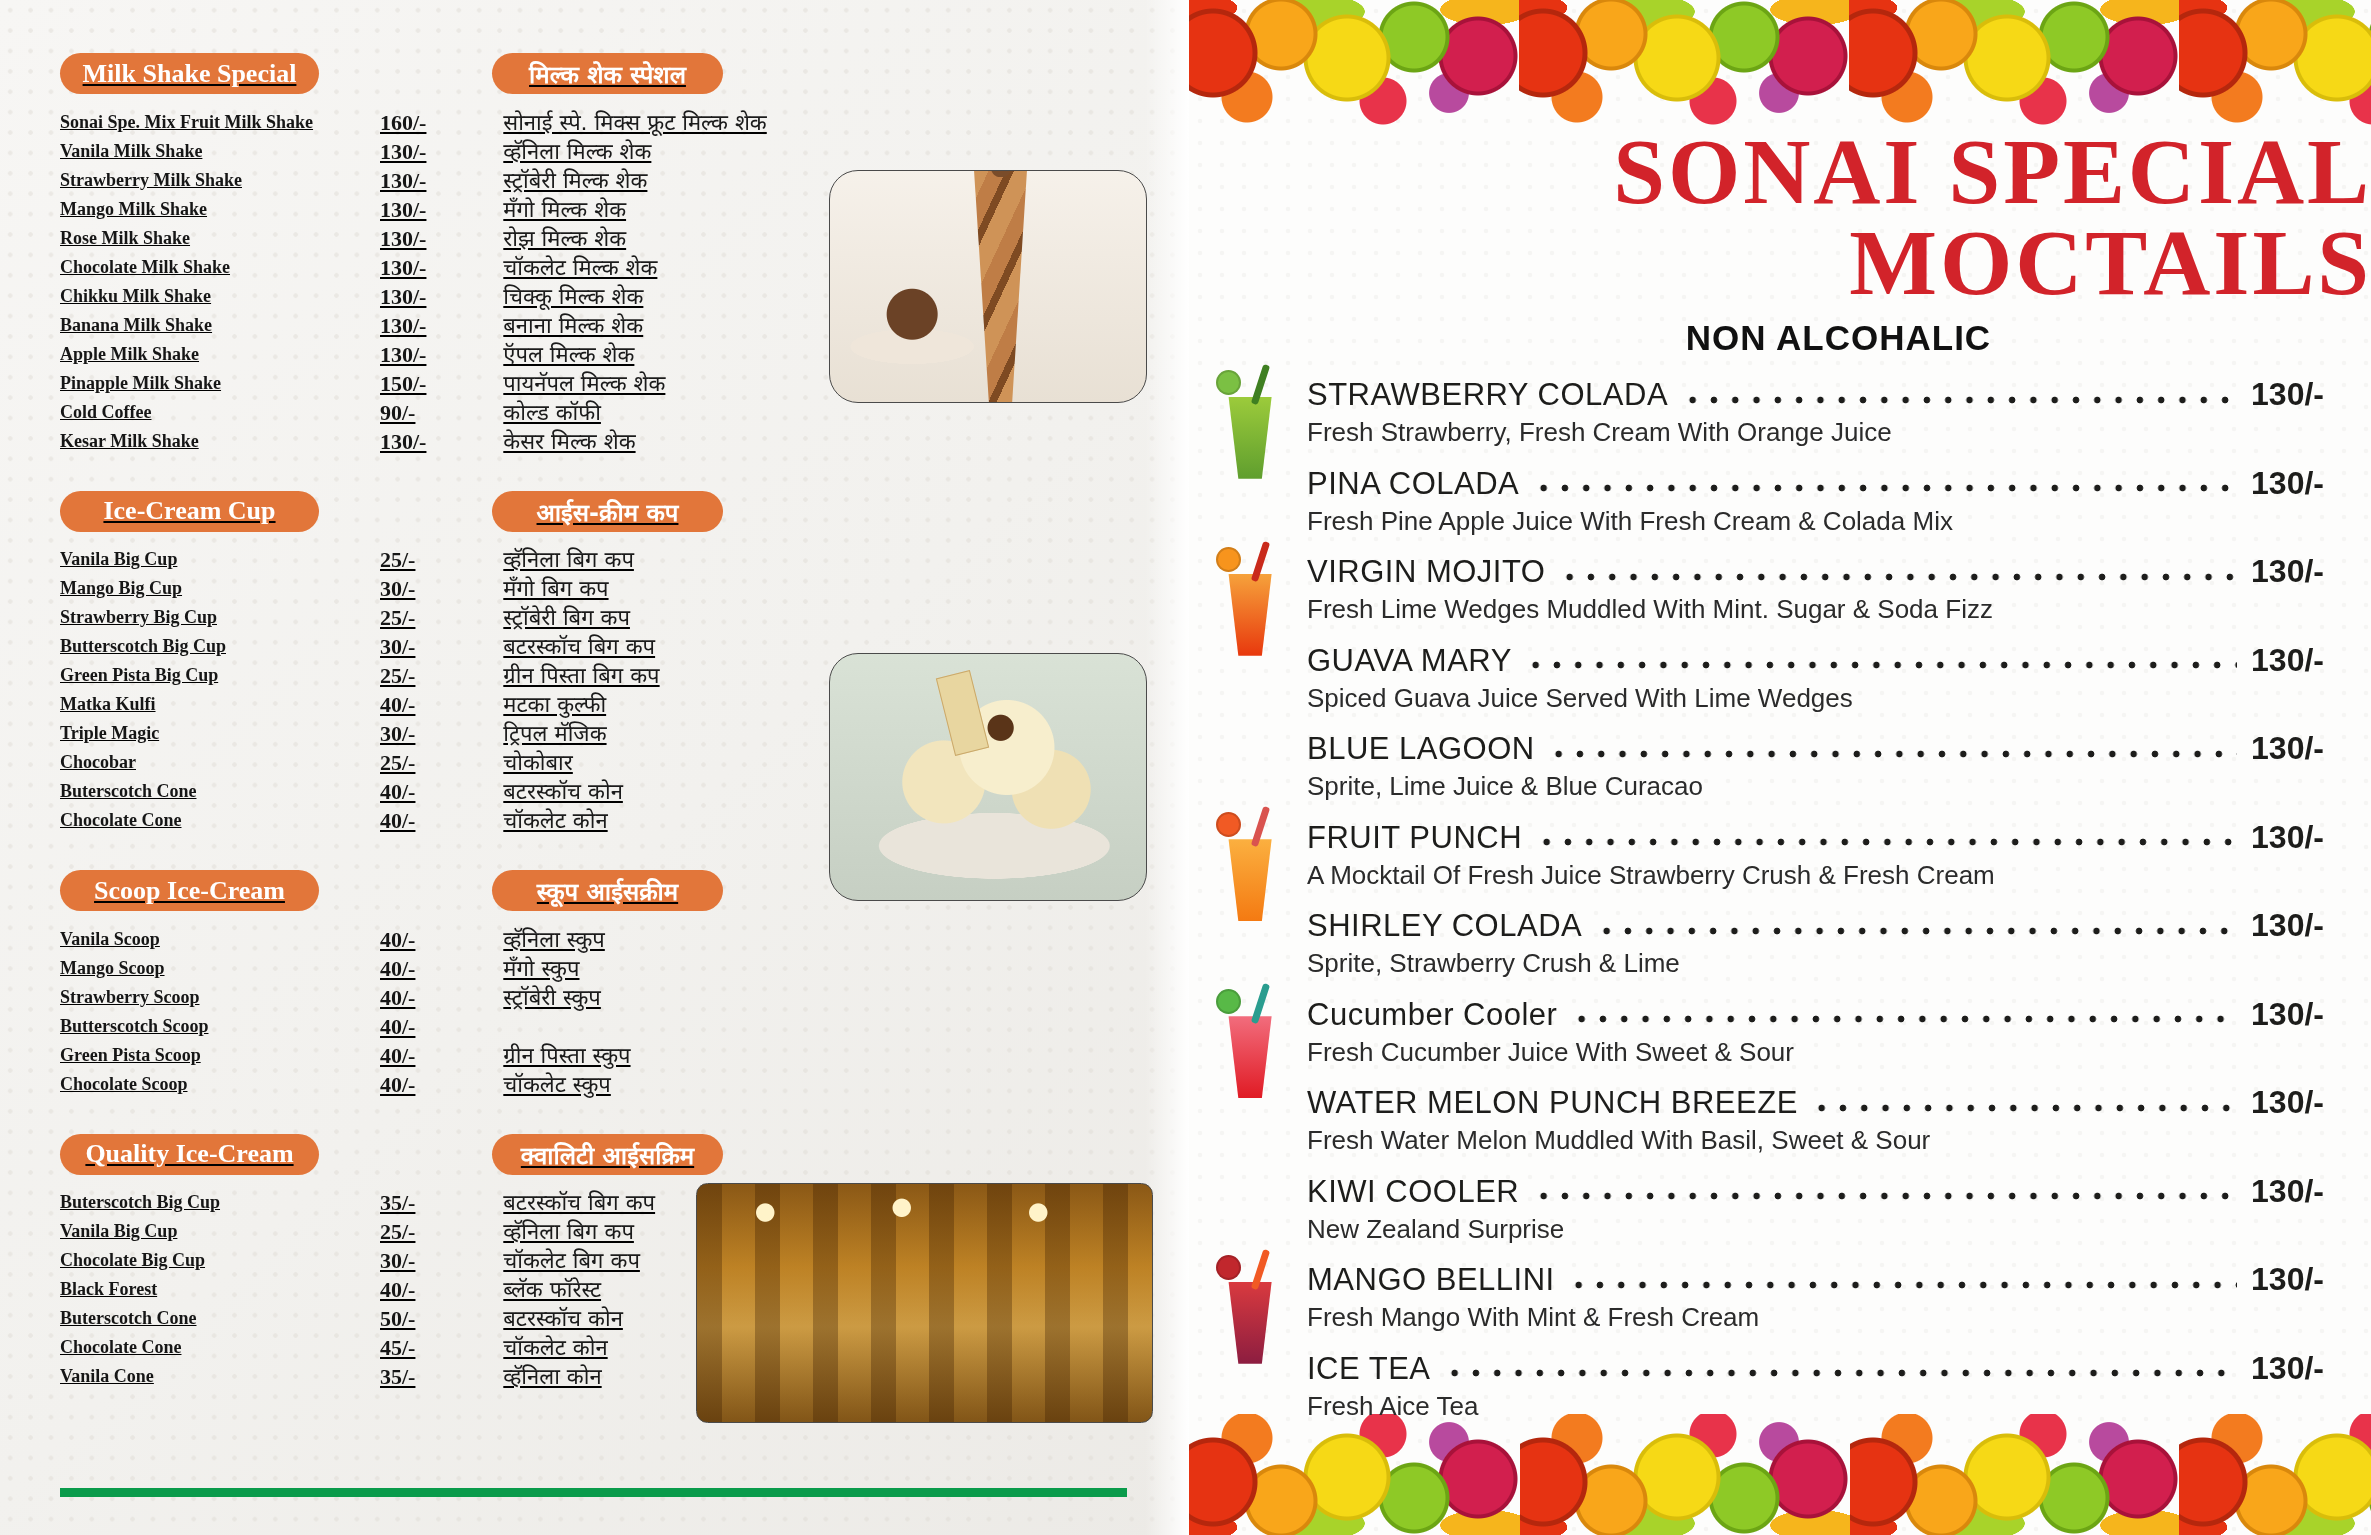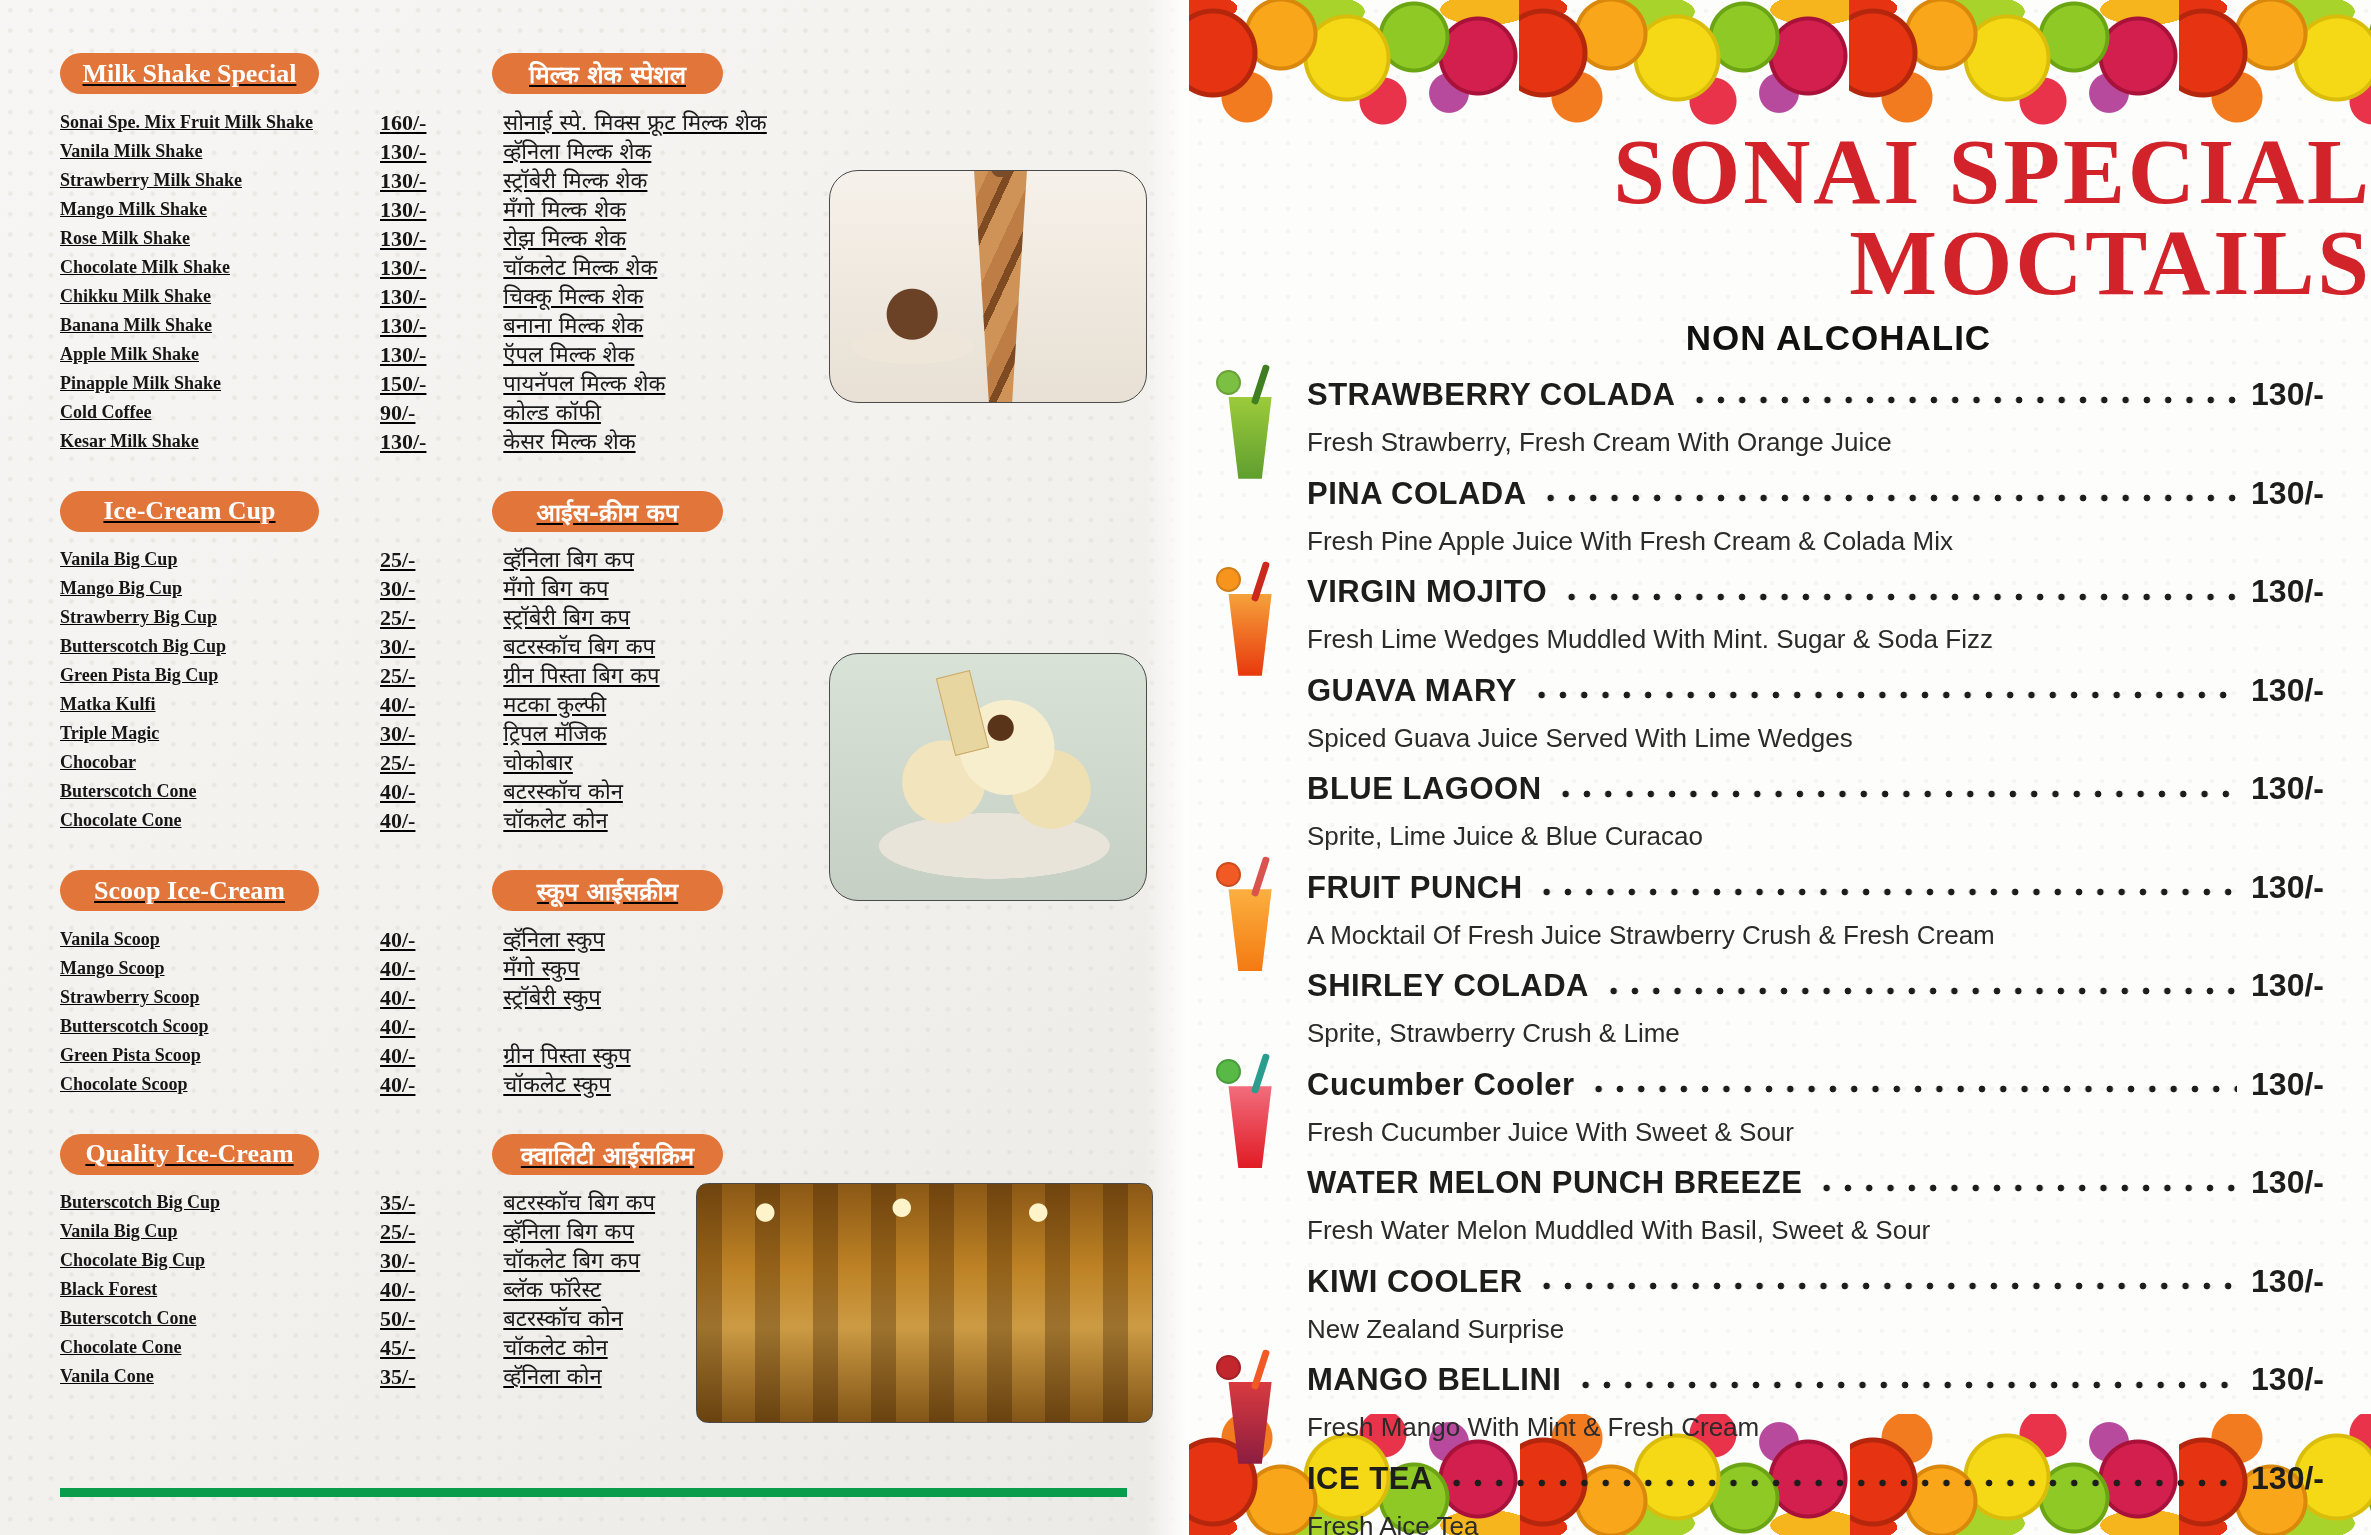--- a/index.html
+++ b/index.html
@@ -93,27 +93,27 @@
 
   .right-inner { position:relative; z-index:2; padding-top:126px; }
   .rp-head { padding-left:116px; text-align:center; }
   .rp-title { color:#d2232a; font-family:"Liberation Serif","DejaVu Serif",serif;
       font-weight:bold; font-size:93px; line-height:0.98; letter-spacing:2.9px;text-align:right; }
   .rp-sub { margin-top:9.7px; font-weight:bold; font-size:35px; letter-spacing:1px; color:#111; }
 
   .mock-list { margin:17.5px 48px 0 118px; }
   .mock-item { position:relative; margin-bottom:15.5px; }
   .mock-head { display:flex; align-items:center; }
-  .mock-name { font-weight:bold; font-size:31px; line-height:39px; color:#1d1d1b;
+  .mock-name { font-weight:normal; font-size:31px; line-height:39px; color:#1d1d1b;
       letter-spacing:0.5px; white-space:nowrap; }
   .mock-dots { flex:1; height:7.8px; margin:9.7px 13.6px 0 13.6px;
       background-image:radial-gradient(circle, #1d1d1b 3px, transparent 3.6px);
       background-size:21.3px 7.8px; background-repeat:repeat-x; background-position:left center; }
   .mock-price { font-weight:bold; font-size:32px; color:#1d1d1b; white-space:nowrap; }
-  .mock-desc { font-size:26px; line-height:32px; color:#2b2b2b; margin-top:12px; }
+  .mock-desc { font-size:26px; line-height:32px; color:#2b2b2b; margin-top:2px; }
 
   
   .drink-icon { display:none; position:absolute; left:-95px; top:-3.9px; width:76px; height:109px; }
   .drink-icon .glass { position:absolute; bottom:1.9px; left:13.6px; width:49px; height:82px;
       background:linear-gradient(to bottom, var(--liq1), var(--liq2));
       clip-path:polygon(6% 0,94% 0,74% 100%,26% 100%); border-radius:3.9px; }
   .drink-icon .straw { position:absolute; top:-7.8px; left:45px; width:6.8px; height:41px;
       background:var(--straw); transform:rotate(18deg); border-radius:2.9px; }
   .drink-icon .garnish { position:absolute; top:-1.9px; left:3.9px; width:25px; height:25px;
       border-radius:50%; background:var(--garnish); border:2.9px solid rgba(0,0,0,.15); }

